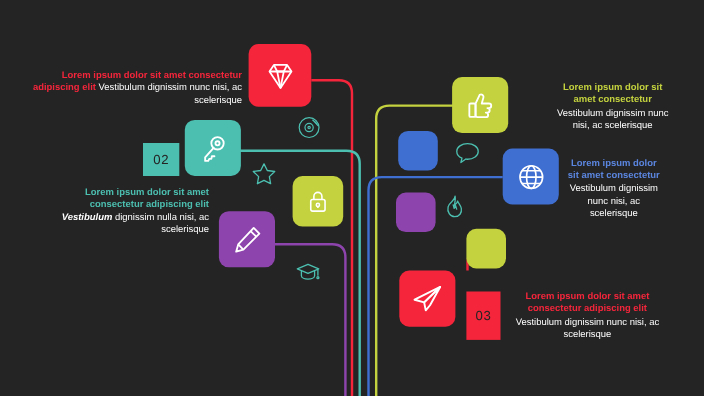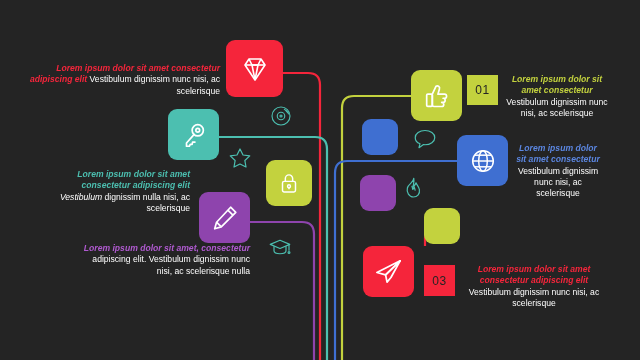--- a/index.html
+++ b/index.html
@@ -26,22 +26,22 @@
 
   .numbox {
     position:absolute;
     display:flex; align-items:center; justify-content:center;
     font-size:12px; letter-spacing:.5px;
     color:#242424;
     font-family:"Liberation Sans", sans-serif;
   }
 
   .txt { position:absolute; line-height:1.32; font-size:8.6px; color:#ffffff; }
-  .txt .lead { font-style:italic; font-weight:bold;margin-top:12px; }
-  .txt .mid  { font-style:italic; color:#ffffff; }
+  .txt .lead { font-weight:bold;margin-top:12px; }
+  .txt .mid  { font-style:italic; color:#ffffff;font-weight:bold; }
   .right { text-align:right; }
   .left  { text-align:center; }
 </style>
 </head>
 <body>
 
 <div id="stage">
 
   <svg class="lines" viewBox="0 0 640 360">
 
@@ -175,42 +175,38 @@
   <div class="deco" style="left:401px;top:176px;">
     <svg width="24" height="24" viewBox="0 0 32 32">
       <g fill="none" stroke="#4cbfb0" stroke-width="1.6" stroke-linejoin="round">
         <path d="M17 3 C17 9 10 10 8.5 16 C7 22 11 28 16.5 28 C22 28 25.5 23.5 24.5 18
                  C23.8 14 21 12 20 9 C19.3 12 17.5 13 16 14.5 C16.8 10.5 18 7 17 3 Z"></path>
         <path d="M14.5 13 L15.8 18 L17.6 14.5 L19 19.5"></path>
       </g>
     </svg>
   </div>
 
-  <div class="numbox" style="left:467px;top:75px;width:31px;height:30px;background:#c3d23e;">
-    <span>01</span>
-  </div>
-  <div class="numbox" style="left:424px;top:265px;width:31px;height:31px;background:#f5253b;">
+  <div class="numbox" style="left:130px;top:130px;width:33px;height:30px;background:#4cbfb0;">
+    <span>02</span>
+  </div>
+  <div class="numbox" style="left:424px;top:265px;width:31px;height:44px;background:#f5253b;">
     <span>03</span>
   </div>
 
   <div class="txt right" style="left:20px;top:63px;width:200px;">
     <span class="lead" style="color:#f5253b;">Lorem ipsum dolor sit amet consectetur adipiscing elit</span>
     <span>Vestibulum dignissim nunc nisi, ac scelerisque</span>
   </div>
 
   <div class="txt right" style="left:40px;top:169px;width:150px;">
     <span class="lead" style="color:#4cbfb0;">Lorem ipsum dolor sit amet consectetur adipiscing elit</span>
     <span class="mid">Vestibulum</span>
     <span>dignissim nulla nisi, ac scelerisque</span>
   </div>
 
-  <div class="txt right" style="left:75px;top:243px;width:175px;">
-    <span class="lead" style="color:#b05ad0;">Lorem ipsum dolor sit amet, consectetur</span>
-    <span>adipiscing elit. Vestibulum dignissim nunc nisi, ac scelerisque nulla</span>
-  </div>
 
   <div class="txt left" style="left:505px;top:74px;width:104px;">
     <span class="lead" style="color:#c3d23e;">Lorem ipsum dolor sit amet consectetur</span>
     <span>Vestibulum dignissim nunc nisi, ac scelerisque</span>
   </div>
 
   <div class="txt left" style="left:513px;top:143px;width:90px;">
     <span class="lead" style="color:#5b86e0;">Lorem ipsum dolor sit amet consectetur</span>
     <span>Vestibulum dignissim nunc nisi, ac scelerisque</span>
   </div>

